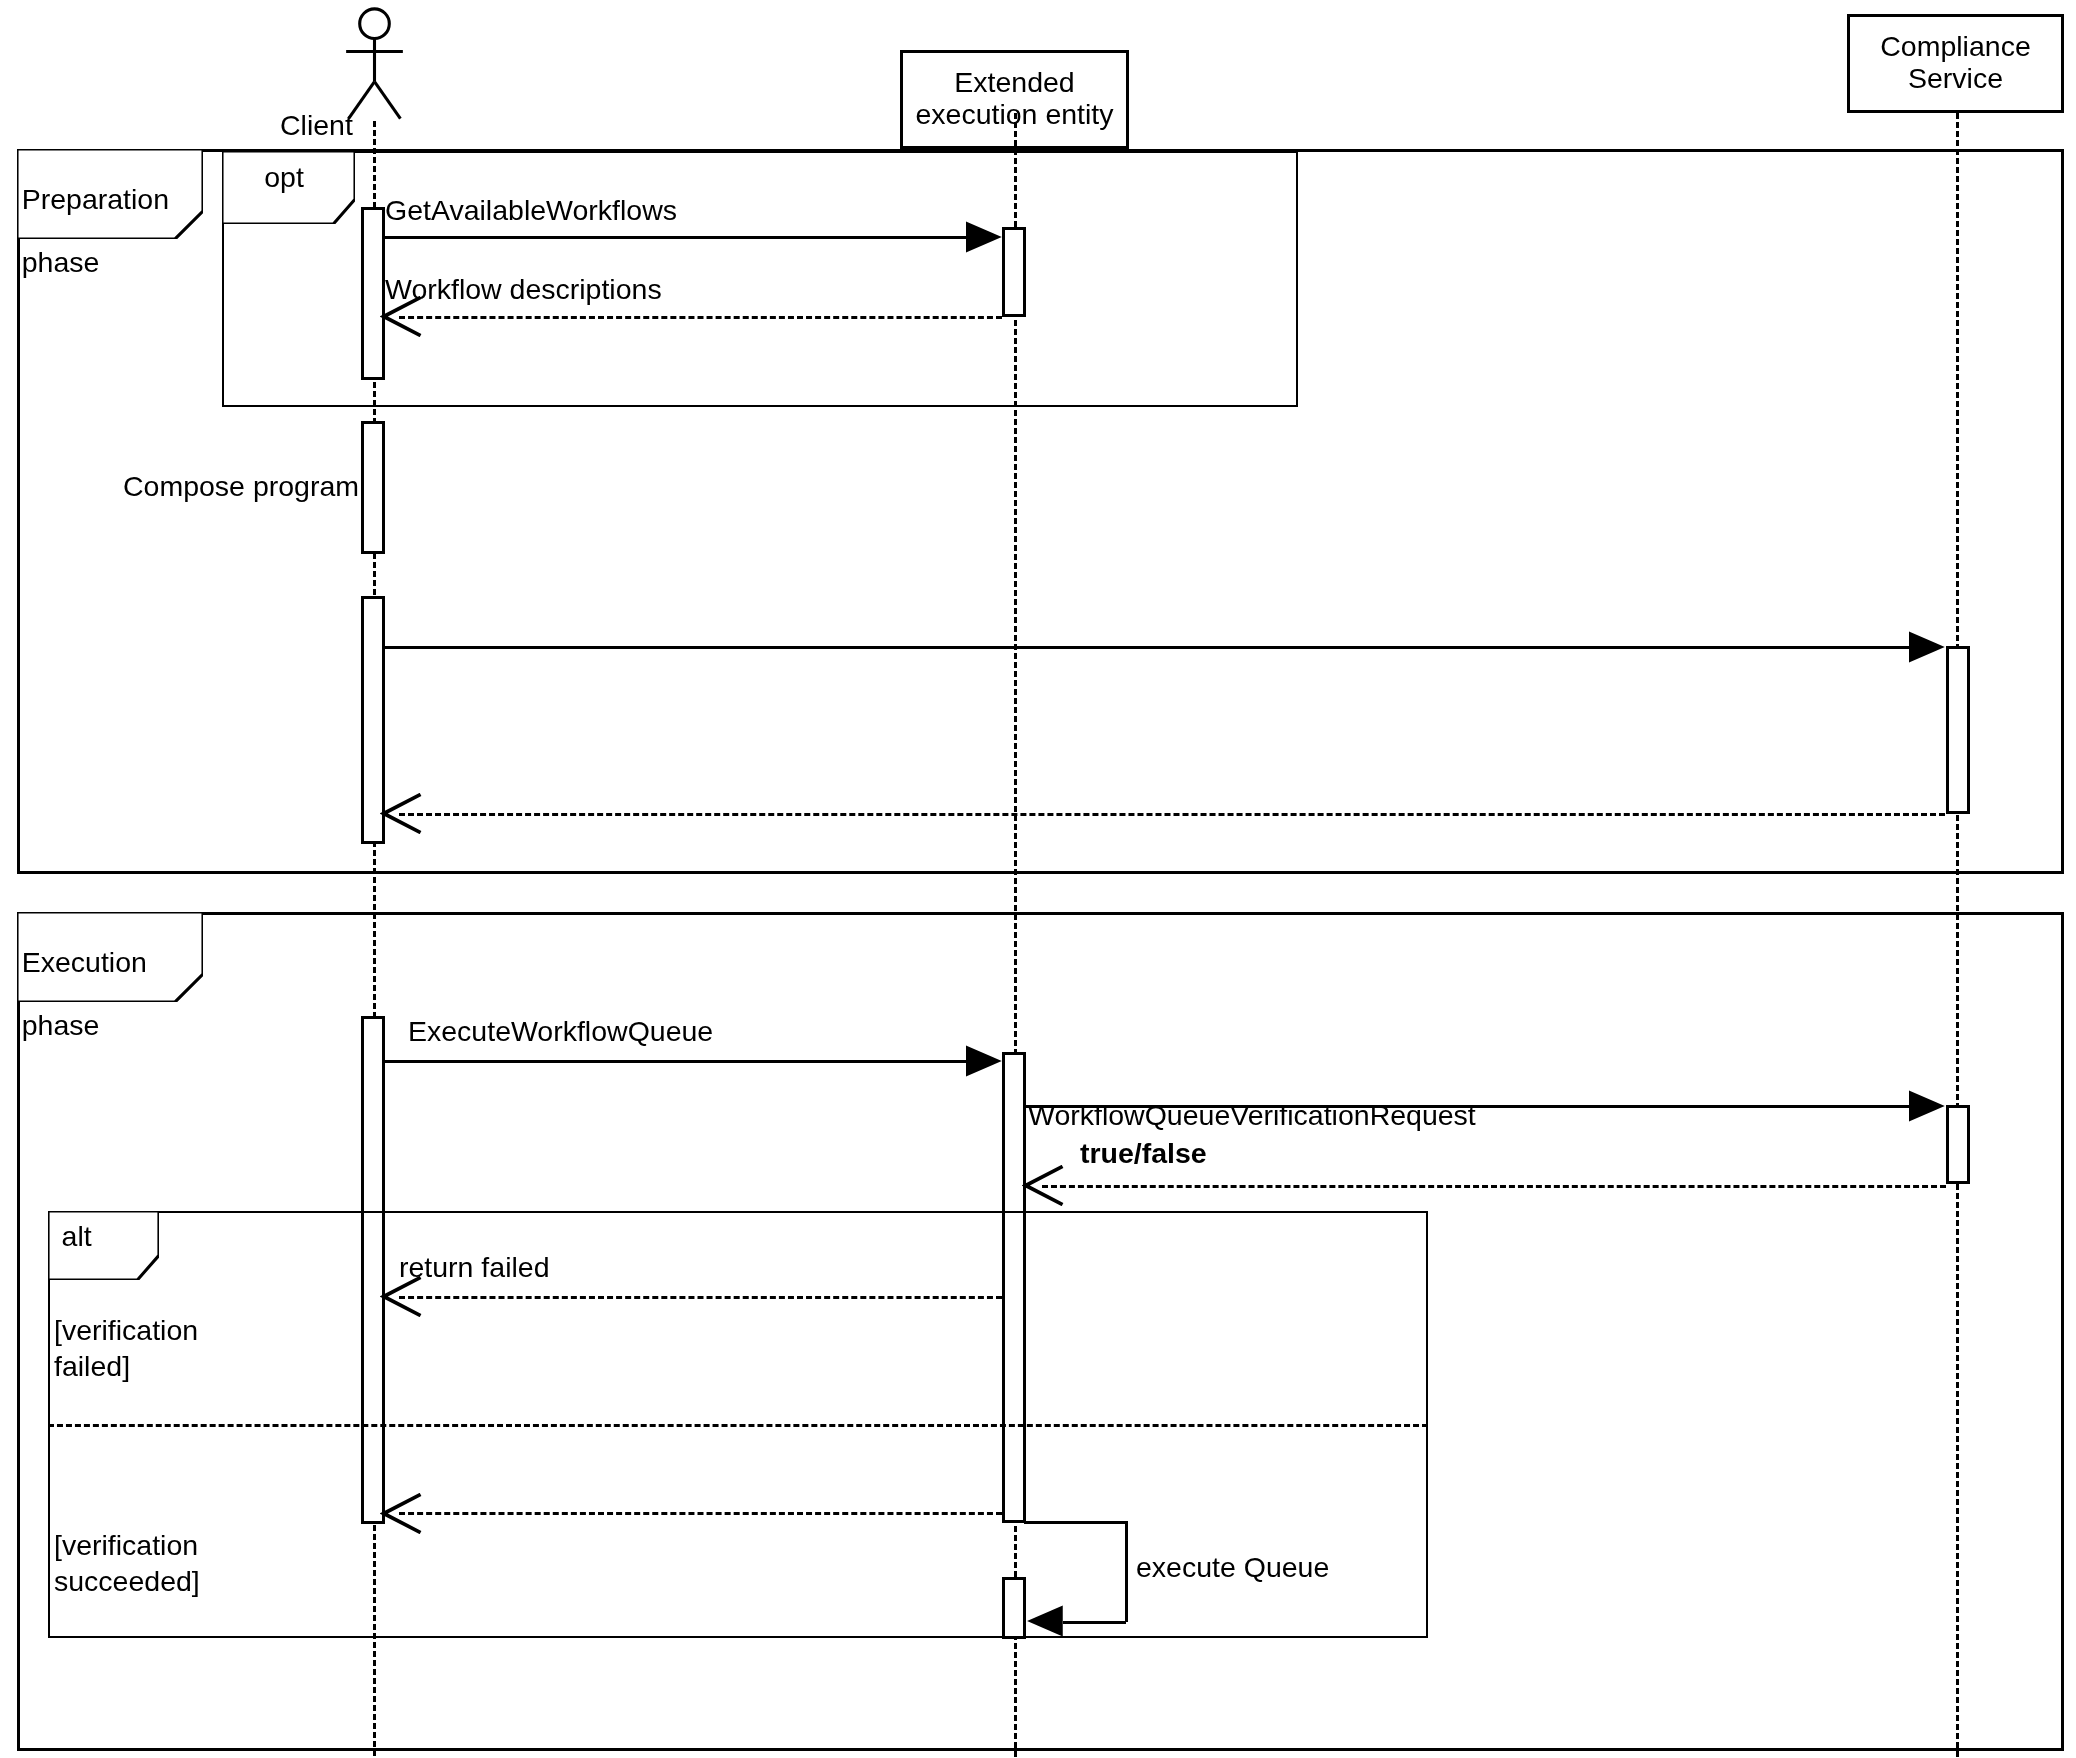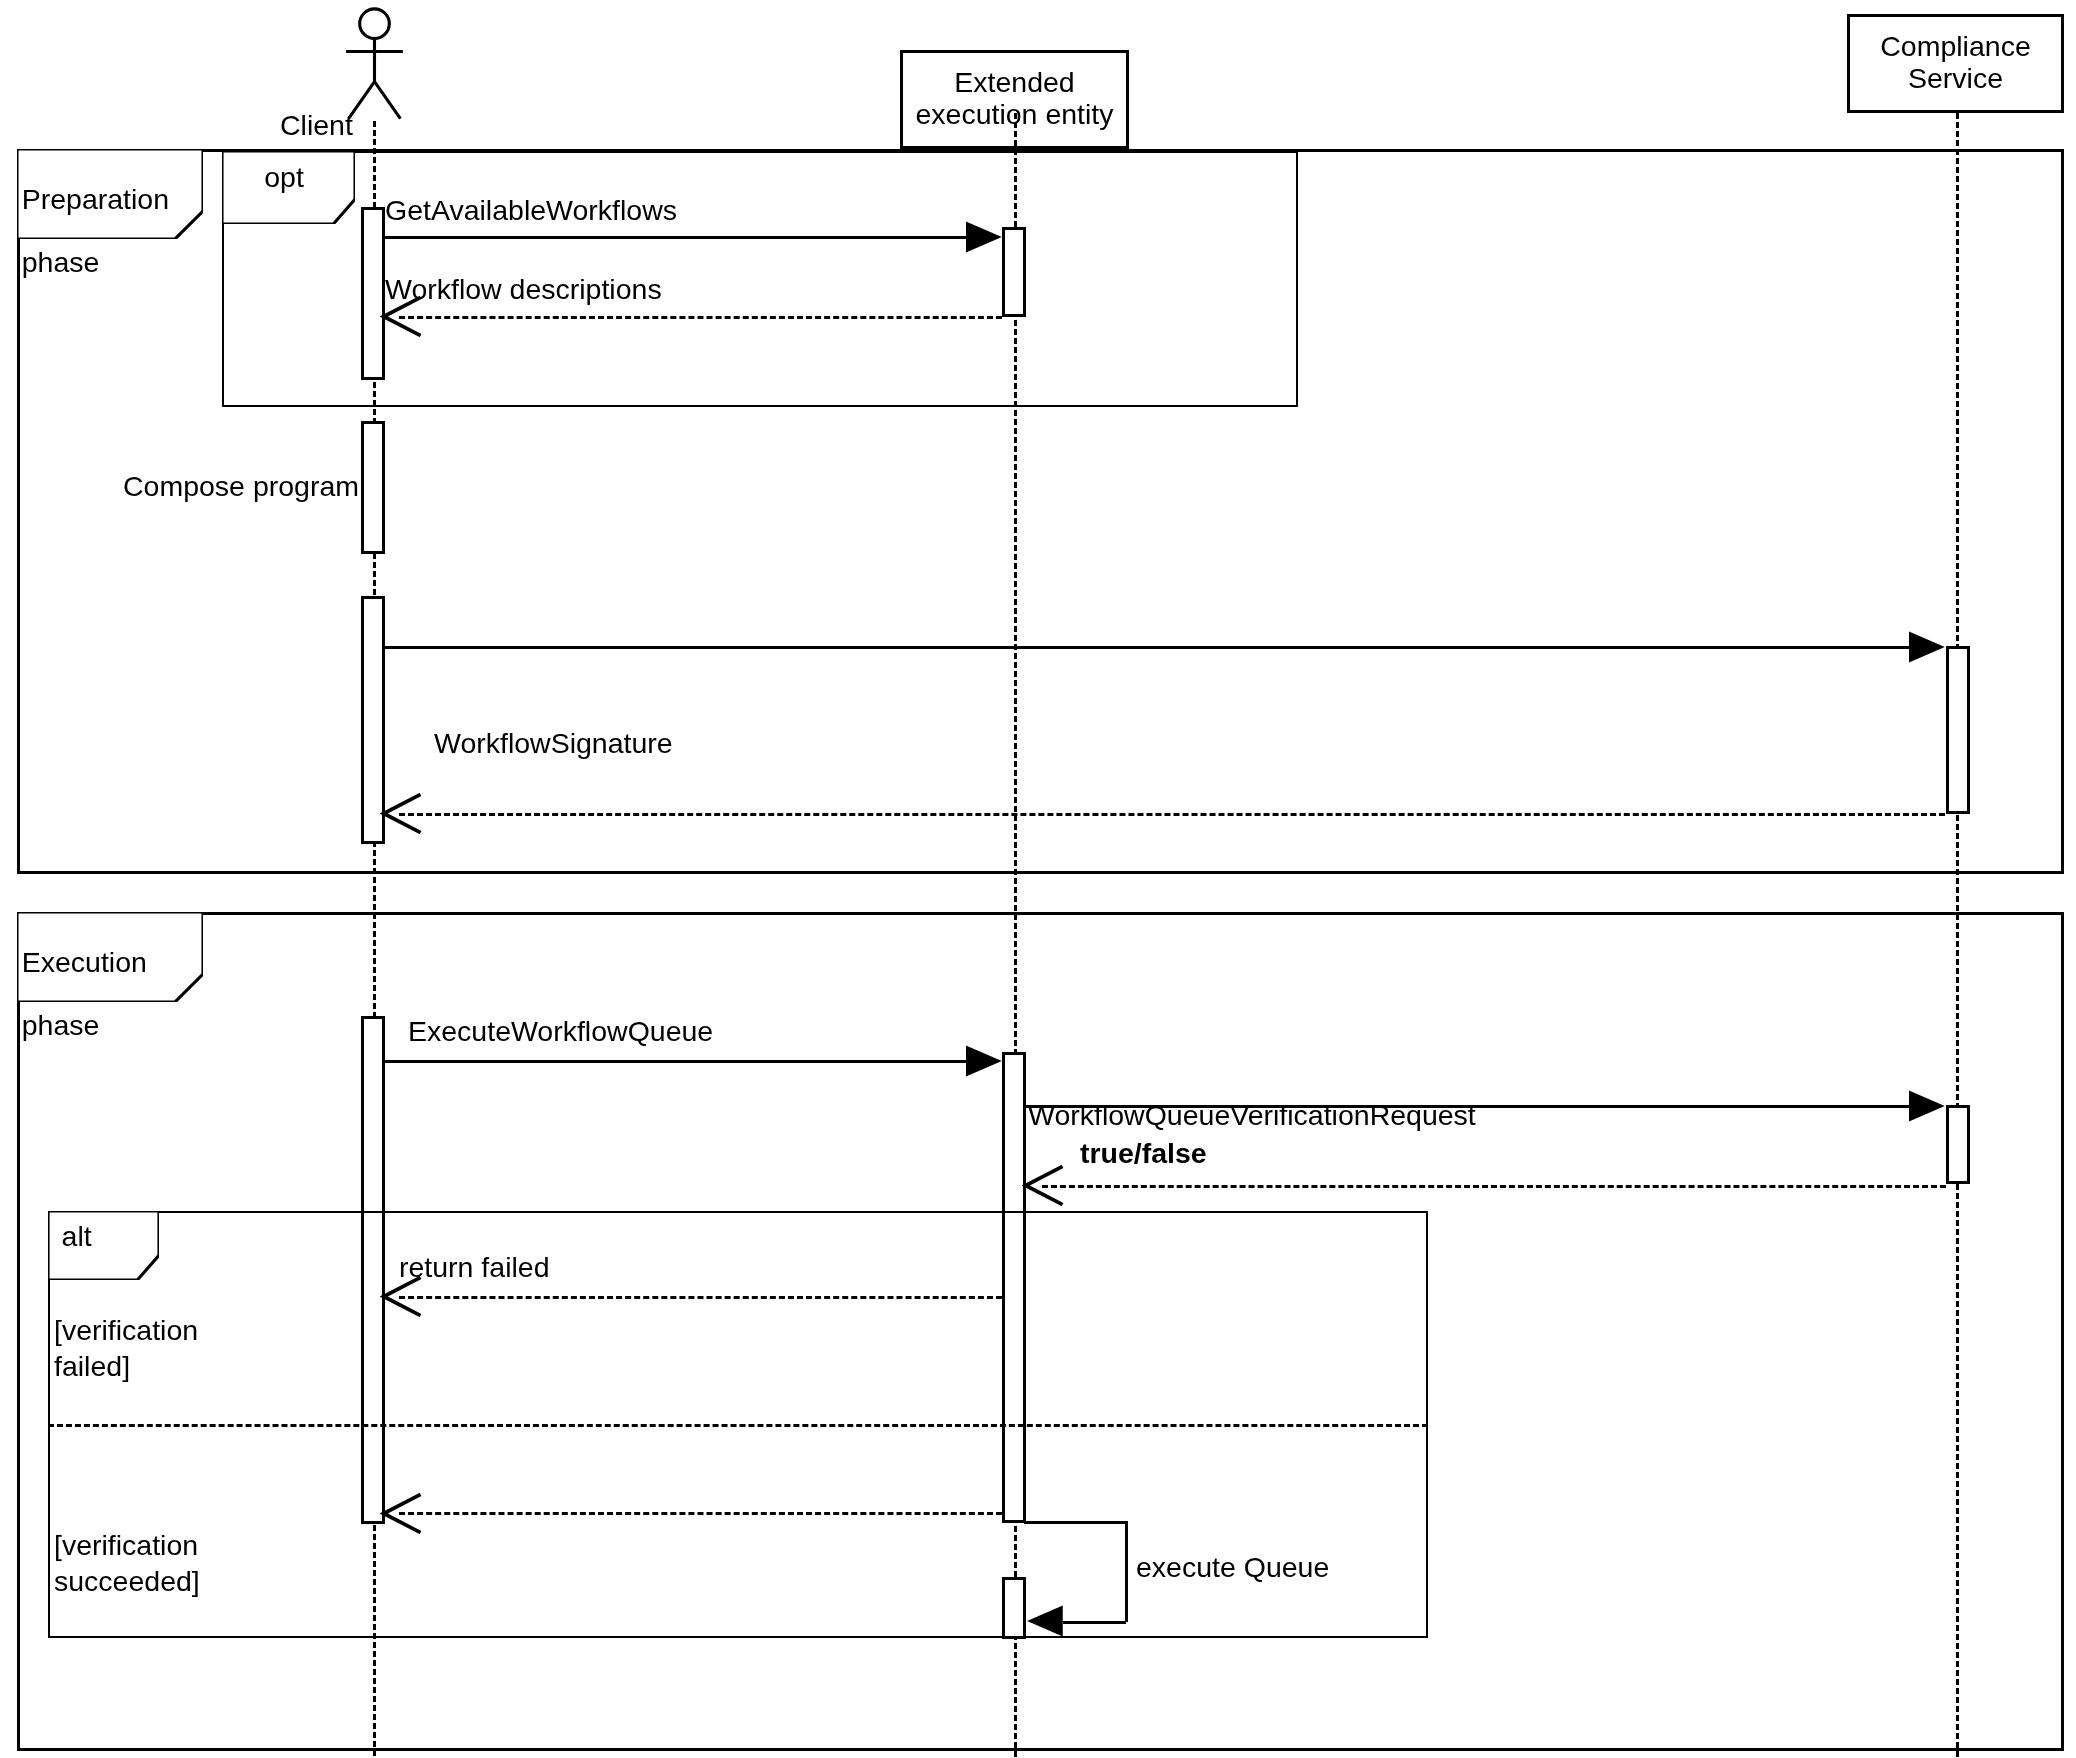--- a/index.html
+++ b/index.html
@@ -101,21 +101,20 @@
 
   <div class="actv" style="left:1946px;top:646px;width:23.5px;height:168px;"></div>
 
   <div class="hline" style="left:383px;top:646px;width:1536px;"></div>
   <div class="arrowhead" style="left:1909px;top:629px;">
     <svg width="37" height="36" viewBox="0 0 60 58">
         <path d="M0,4 L58,29 L0,54 Z" fill="#000"></path>
       </svg>
   </div>
 
-  <div class="lbl c" style="left:434px;top:728px;width:1486px;">WorkflowSignature</div>
   <div class="hline dash" style="left:399px;top:813px;width:1546px;"></div>
   <div class="arrowhead" style="left:380px;top:793px;">
     <svg width="43" height="41" viewBox="0 0 70 66">
         <path d="M66,2 L6,33 L66,64" fill="none" stroke="#000" stroke-width="6"></path>
       </svg>
   </div>
 
   <div class="frame" style="left:16.7px;top:912px;width:2047px;height:839px;"></div>
   <div class="tab" style="left:16.7px;top:912px;">
     <svg width="186" height="90" viewBox="0 0 300 145">

